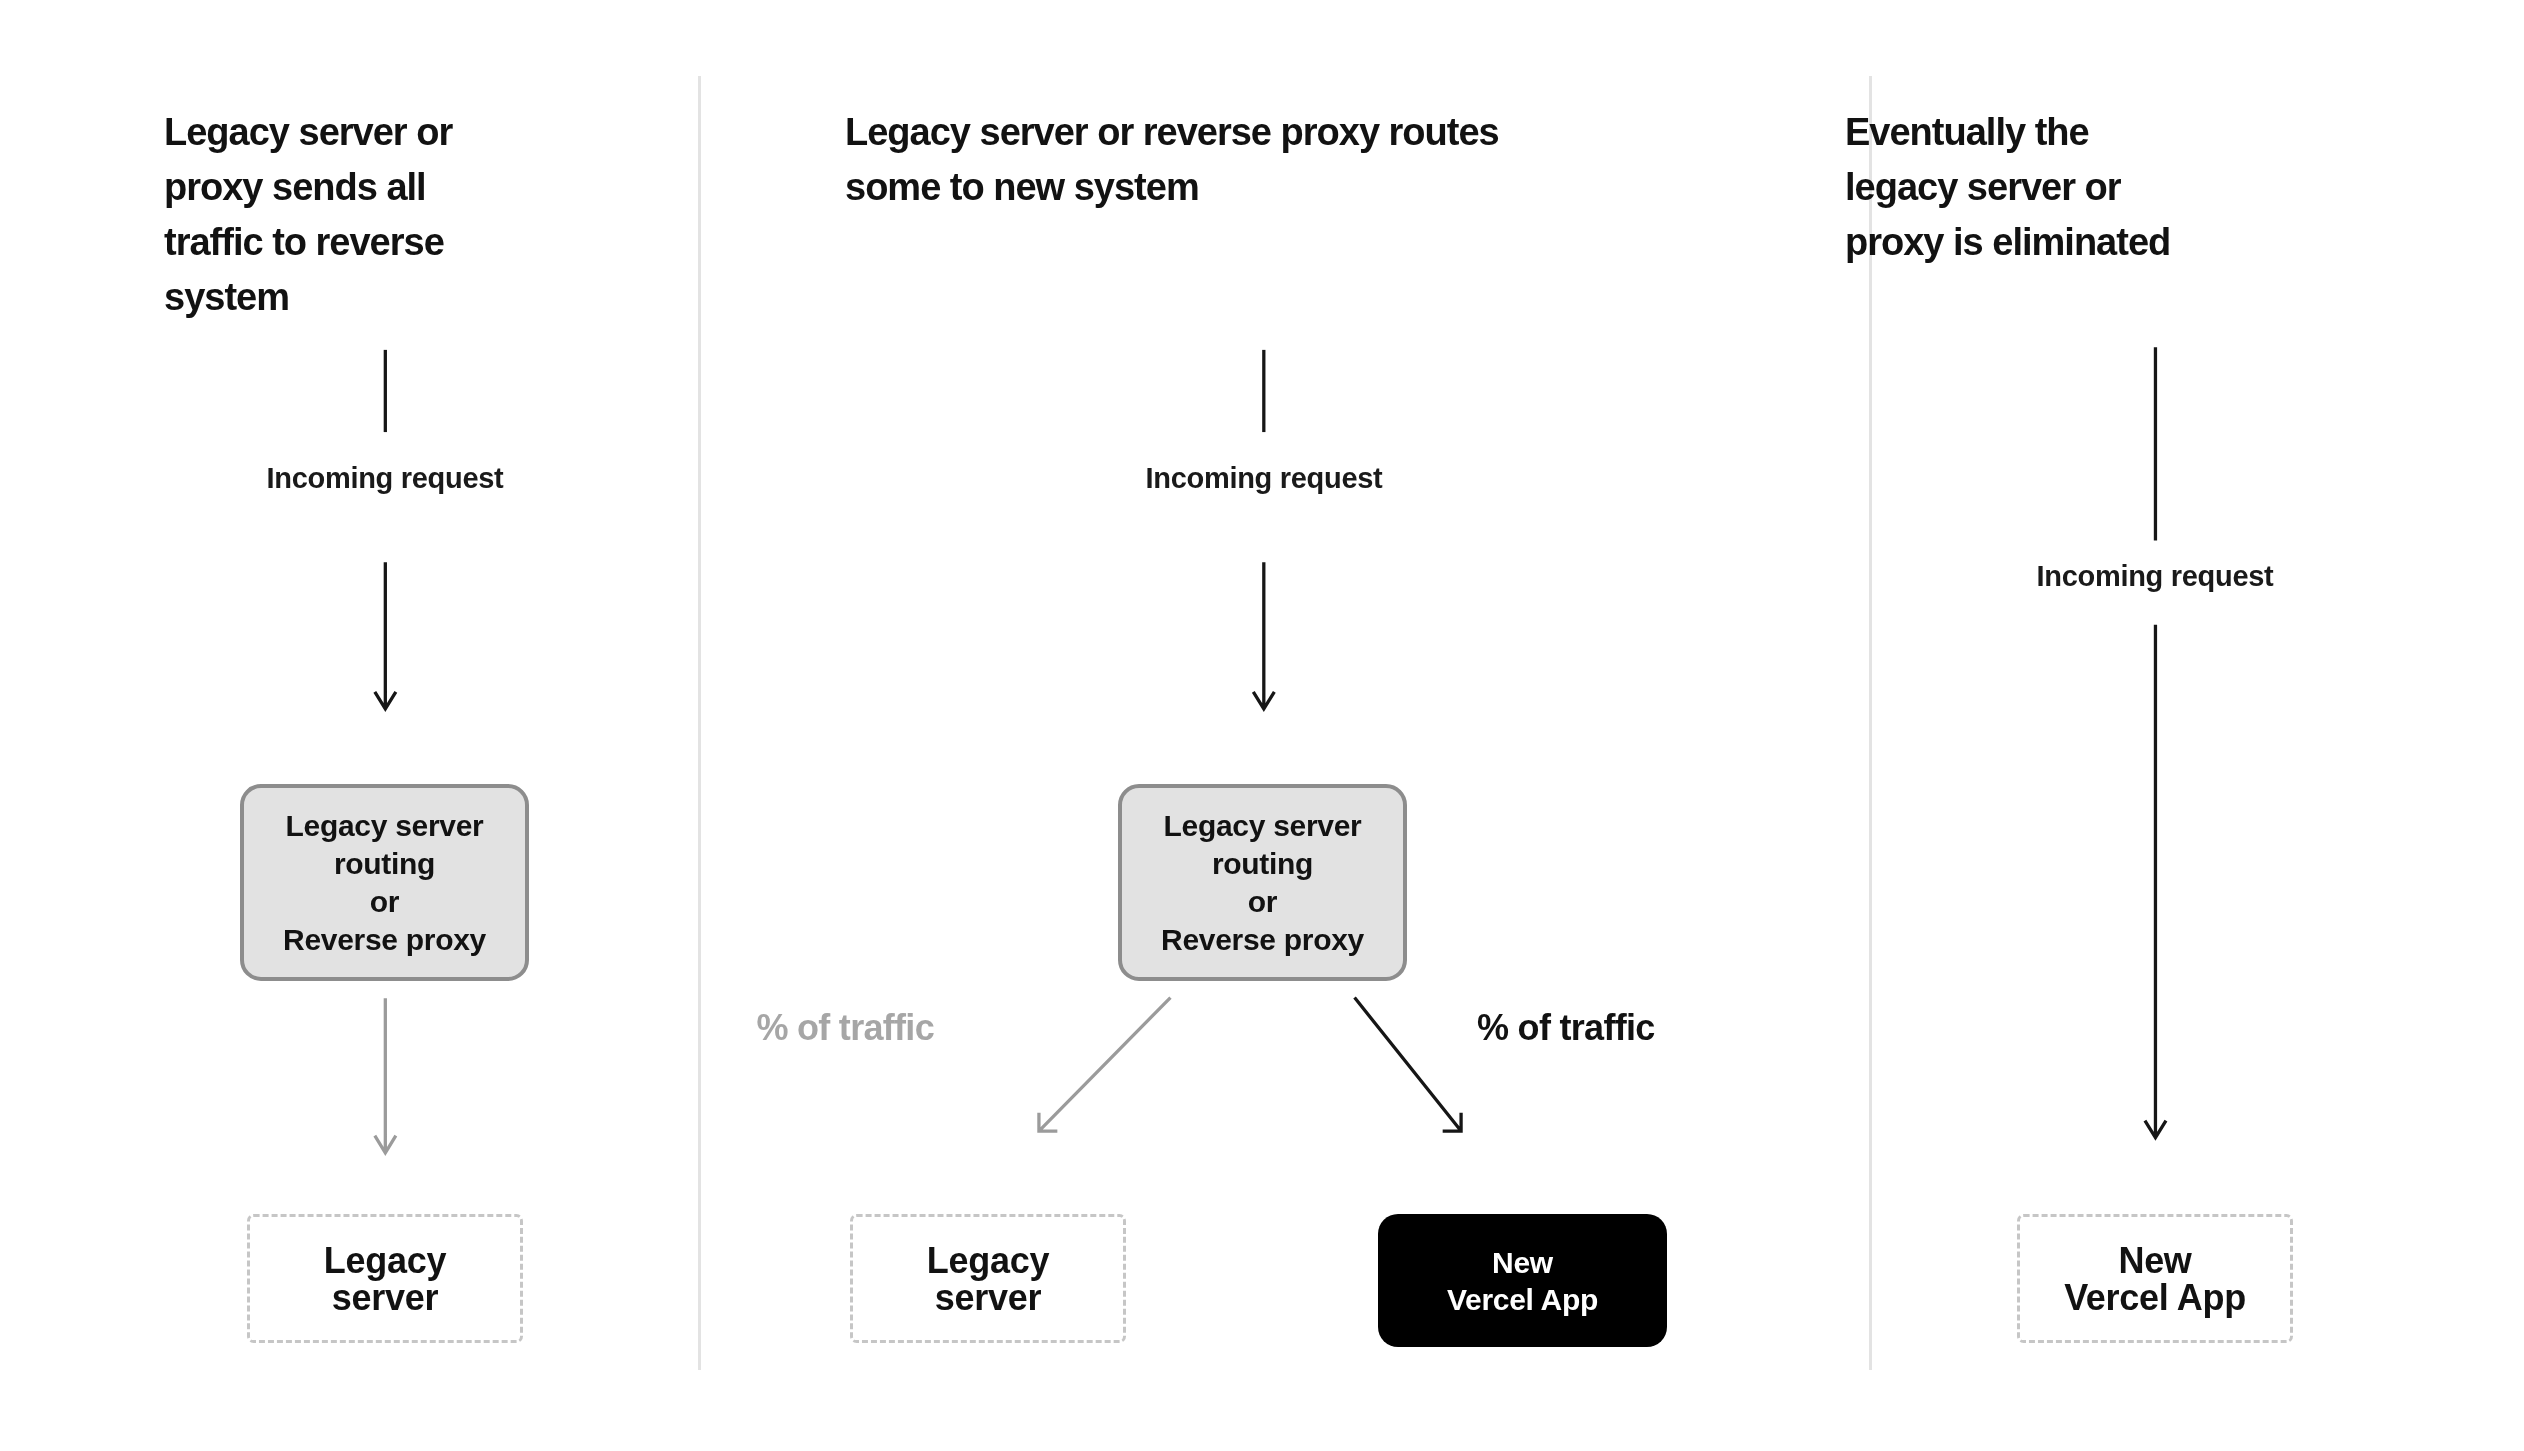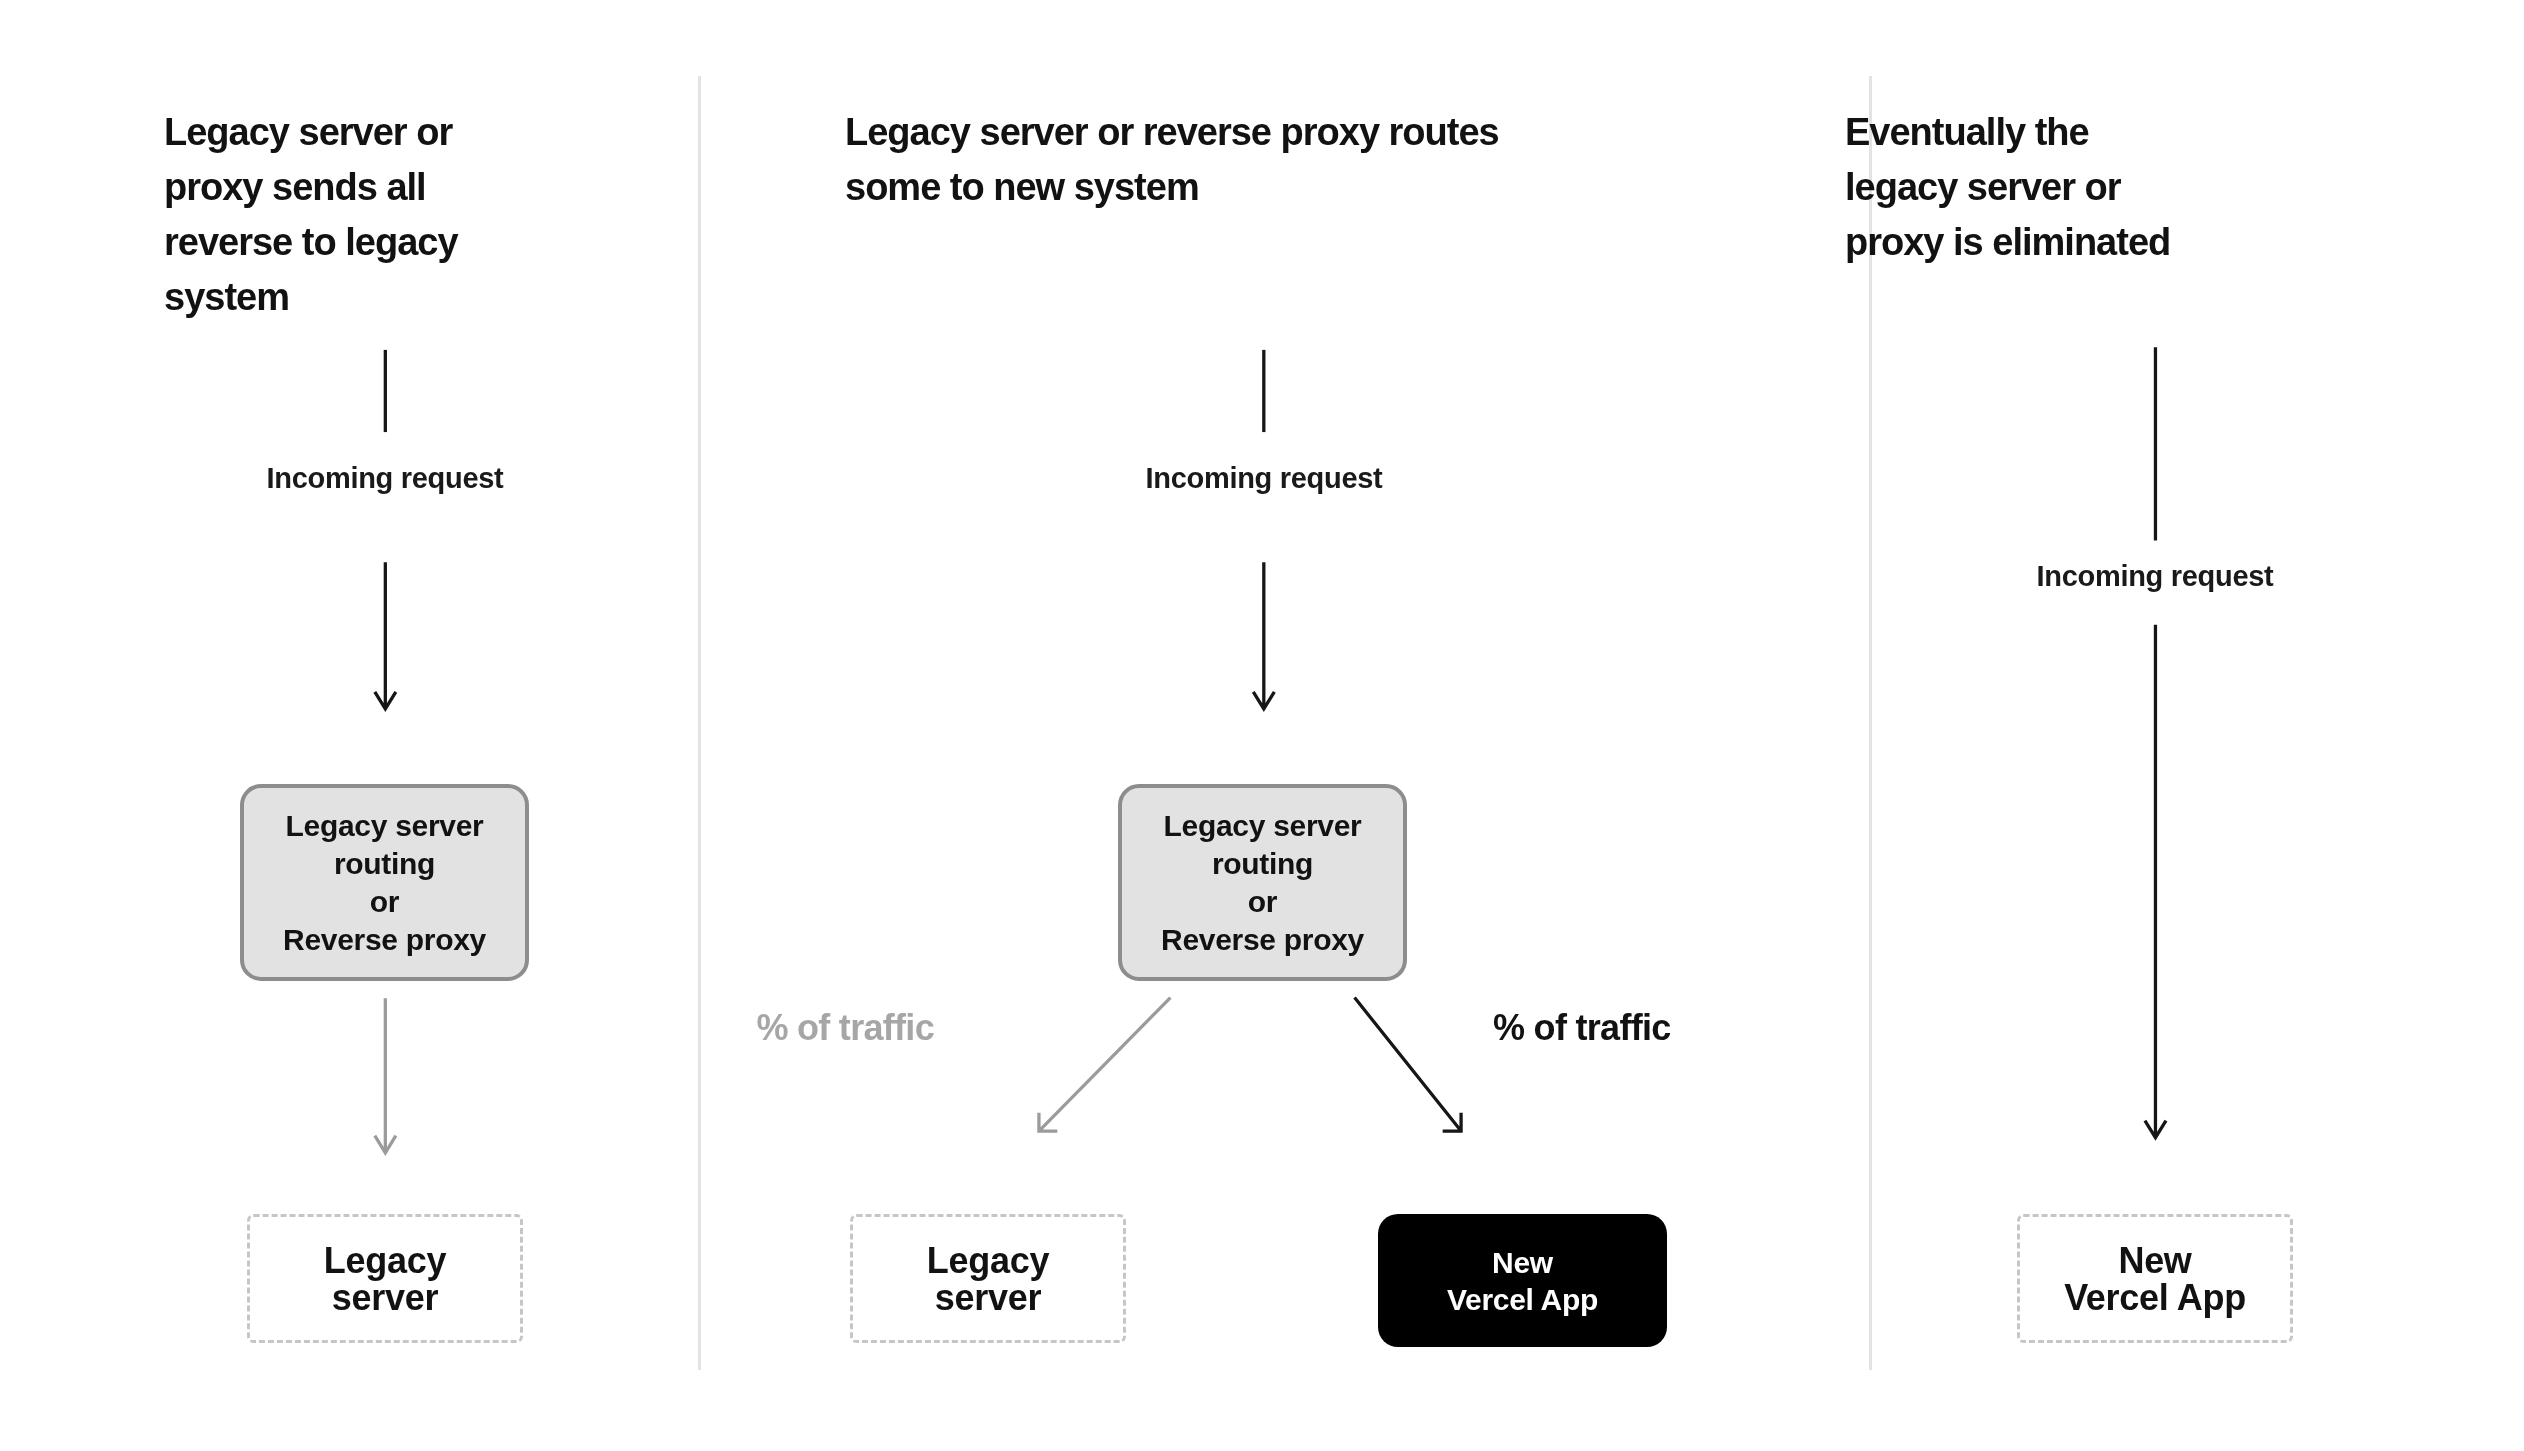--- a/index.html
+++ b/index.html
@@ -116,21 +116,20 @@
   }
 
   
   .traffic-label {
     position: absolute;
     top: 1007px;
     font-size: 36px;
     font-weight: 700;
     letter-spacing: -0.7px;
     white-space: nowrap;
-    margin-left: 16px;
   }
   .traffic-label.gray { color: #a6a6a6; }
   .traffic-label.black { color: #121212; }
 
   svg.arrows {
     position: absolute;
     left: 0; top: 0;
     width: 2525px;
     height: 1452px;
   }
@@ -161,21 +160,21 @@
     <path class="stroke-black" d="M2060 1517 L2222 1720 M2222 1692 L2222 1720 L2194 1720"></path>
 
     <path class="stroke-black" d="M3278 528 V822"></path>
     <path class="stroke-black" d="M3278 950 V1730 M3262 1704 L3278 1730 L3294 1704"></path>
   </svg>
 
   <div>
     <div class="heading" style="left:164px">
       <div>Legacy server or</div>
       <div>proxy sends all</div>
-      <div>reverse to legacy</div>
+      <div>traffic to reverse</div>
       <div>system</div>
     </div>
     <div class="incoming" style="left:385px; top:462px">Incoming request</div>
     <div class="routing-box" style="left:240px">
       <div>Legacy server</div>
       <div>routing</div>
       <div>or</div>
       <div>Reverse proxy</div>
     </div>
     <div class="dashed-box" style="left:247px">

